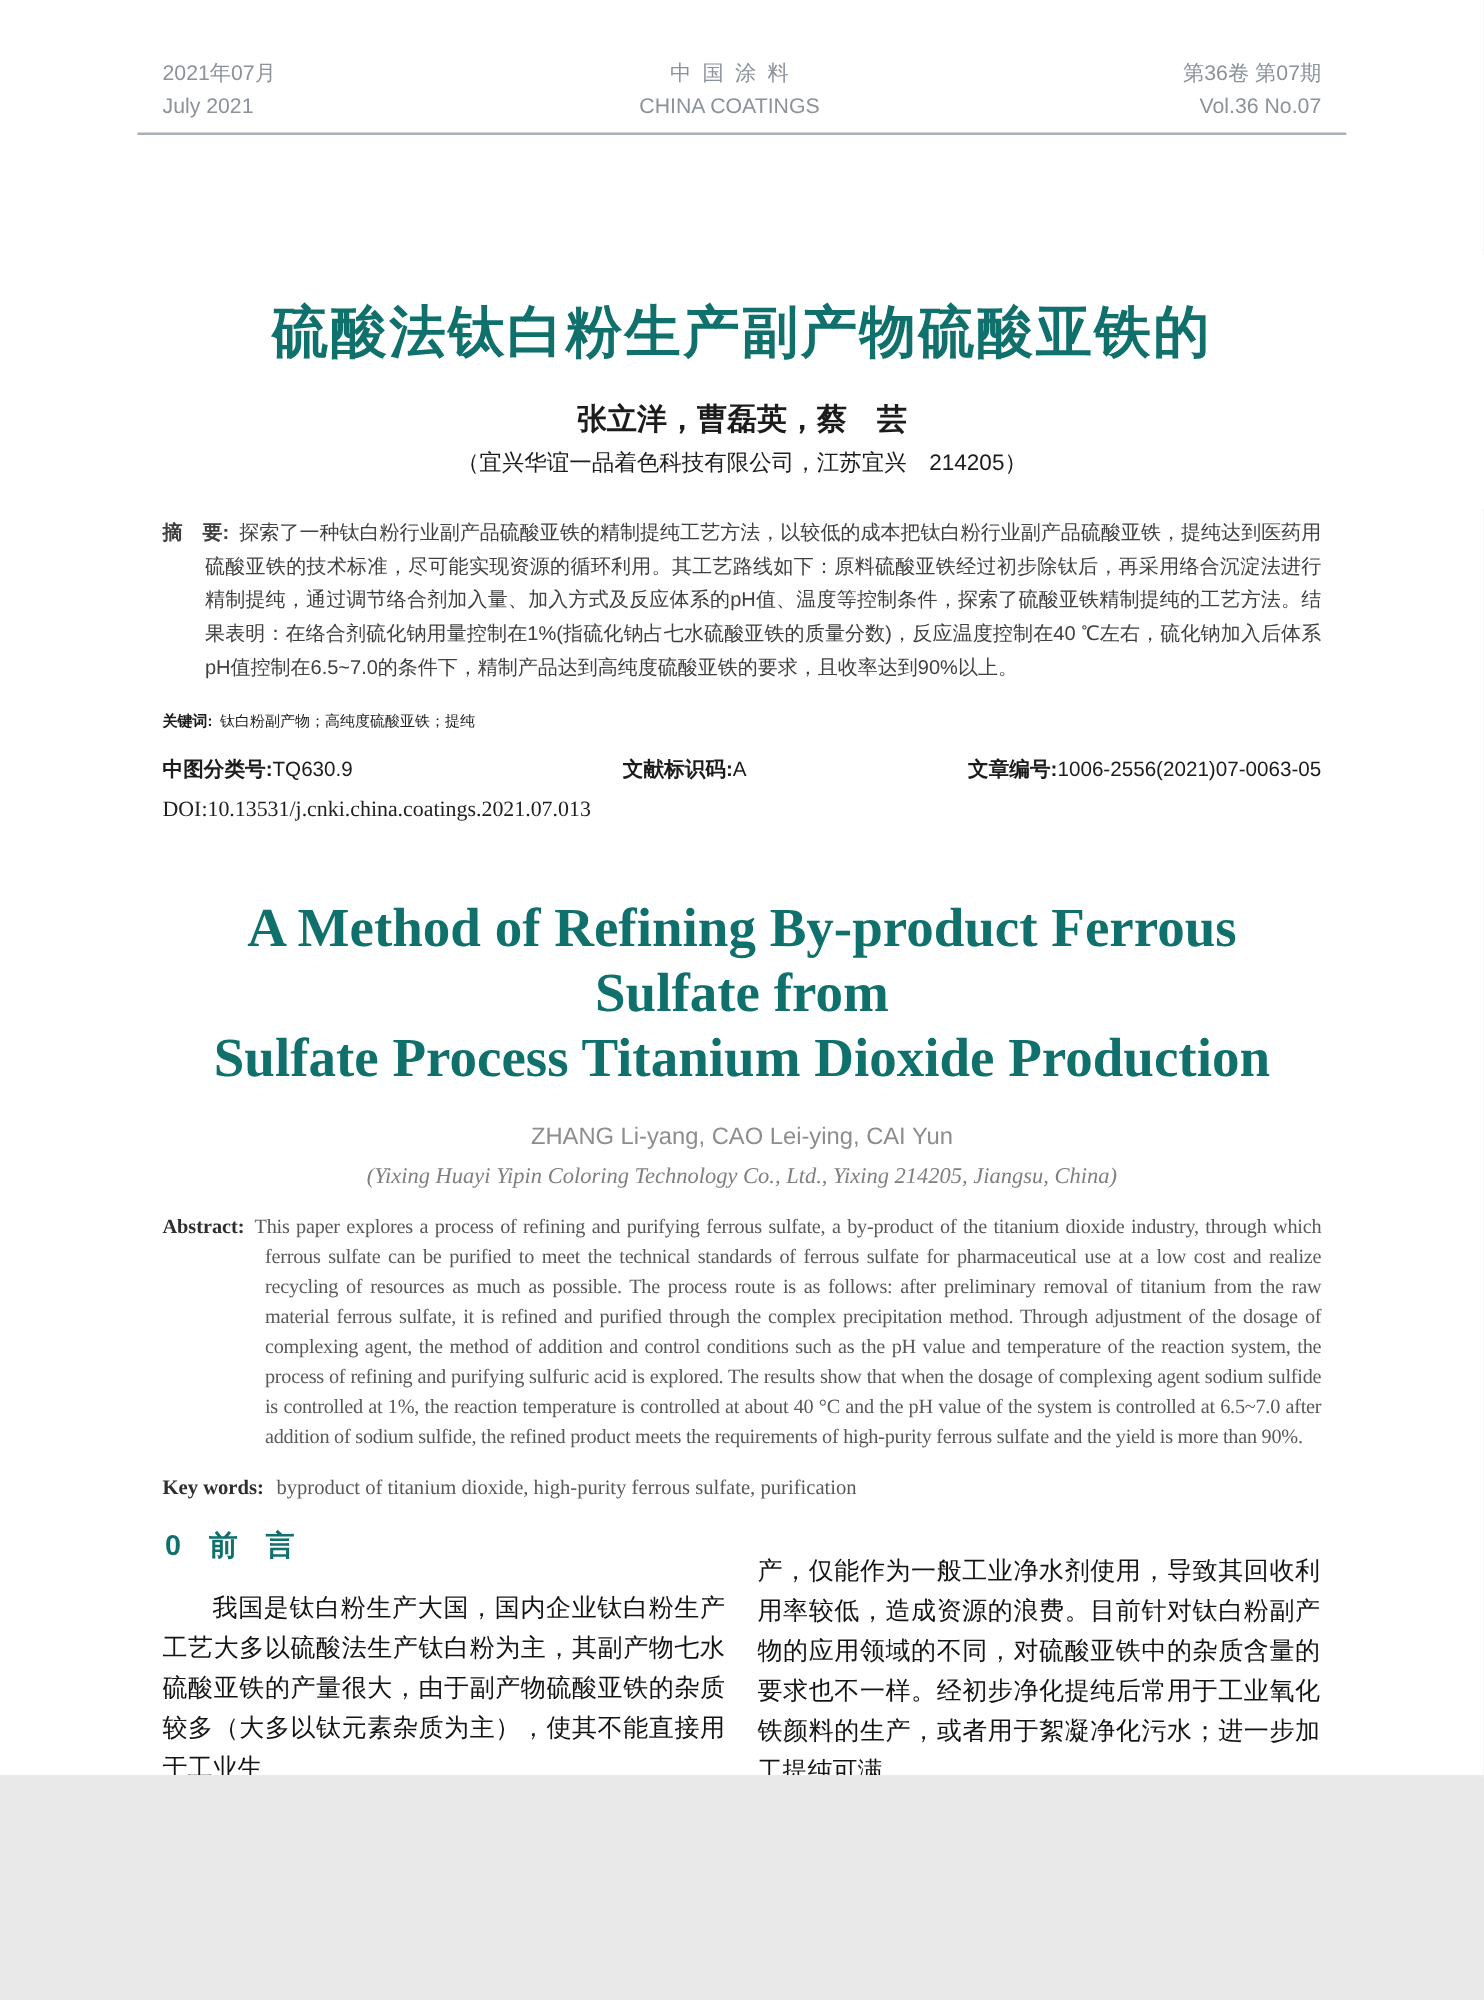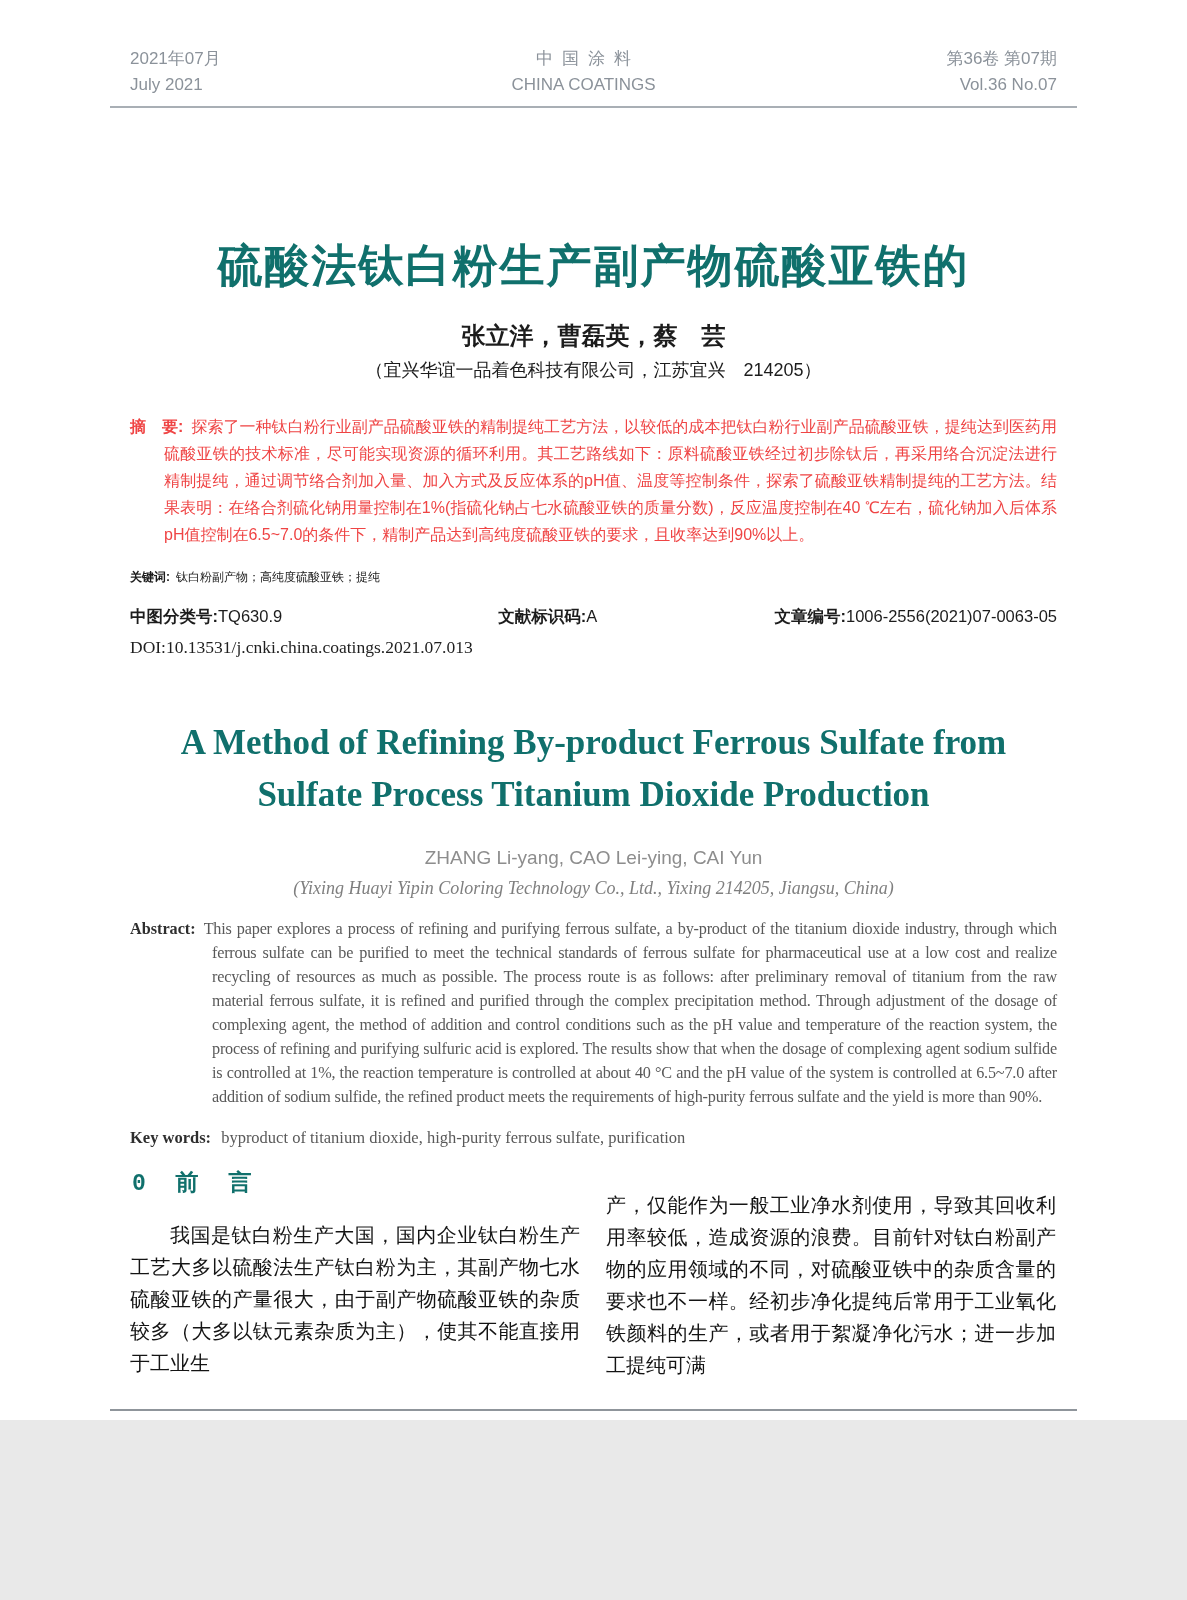--- a/index.html
+++ b/index.html
@@ -31,49 +31,49 @@
   .jt-cn{letter-spacing:9px;margin-right:-9px;}
   
   .content{margin:0 130px;}
   
   .cn-title{margin-top:122px;text-align:center;color:var(--teal);
     font-weight:700;font-size:45px;line-height:72px;letter-spacing:2px;}
   .cn-authors{margin-top:20px;text-align:center;font-size:24px;font-weight:700;line-height:28px;}
   .cn-affil{margin-top:7px;text-align:center;font-size:18px;line-height:26px;}
   
   .cn-abstract{margin-top:30px;font-size:16px;line-height:27px;text-align:justify;
-    padding-left:34px;text-indent:-34px;color:#ef4444;}
+    padding-left:34px;text-indent:-34px;color:#404040;}
   .cn-abstract .lbl{font-weight:700;margin-right:8px;}
   .cn-keywords{margin-top:4px;font-size:12px;line-height:27px;}
   .cn-keywords .lbl{font-weight:700;margin-right:6px;}
   .meta-row{margin-top:5px;display:flex;font-size:16.5px;line-height:27px;}
   .meta-item .lbl{font-weight:700;}
   .meta-item:nth-child(1){width:40%;}
   .meta-item:nth-child(2){width:30%;}
   .meta-item:nth-child(3){flex:1;text-align:right;white-space:nowrap;}
   .doi{margin-top:5px;font-family:"Liberation Serif",serif;font-size:17.5px;line-height:24px;color:#1f1f1f;}
   
   .en-title{margin-top:58px;text-align:center;color:var(--teal);
-    font-family:"Liberation Serif",serif;font-weight:700;font-size:35px;line-height:52px;}
+    font-family:"Liberation Serif",serif;font-weight:700;font-size:44px;line-height:52px;}
   .en-authors{margin-top:24px;text-align:center;font-size:19px;line-height:26px;color:#8d8d8d;}
   .en-affil{margin-top:4px;text-align:center;font-family:"Liberation Serif",serif;
     font-style:italic;font-size:18px;line-height:26px;color:#7f7f7f;}
   
   .en-abstract{margin-top:16px;font-family:"Liberation Serif",serif;font-size:16.2px;
     line-height:24px;text-align:justify;color:var(--en-gray);
     padding-left:82px;text-indent:-82px;letter-spacing:-0.2px;}
   .en-abstract .lbl{font-weight:700;color:#2e2e2e;margin-right:8px;letter-spacing:0;}
   .en-keywords{margin-top:6px;font-family:"Liberation Serif",serif;font-size:16.5px;
     line-height:26px;color:var(--en-gray);}
   .en-keywords .lbl{font-weight:700;color:#2e2e2e;margin-right:10px;}
   
   .intro{margin-top:18px;display:flex;gap:26px;}
   .intro-col{width:450px;}
   .section-heading{color:var(--teal);font-weight:700;font-size:23px;line-height:30px;
-    word-spacing:16px;margin:0 0 12px 2px;font-family:Liberation Mono, monospace;}
+    word-spacing:16px;margin:0 0 12px 2px;}
   .body-par{font-family:"Liberation Serif",serif;font-size:20px;line-height:32px;
     text-align:justify;color:#141414;}
   .indent{text-indent:2em;}
   
   .footnote{margin:8px 110px 0;border-top:2px solid #8f959b;padding:10px 0 0 12px;
     font-size:14px;line-height:28px;color:#2a2a2a;}
   .footnote .lbl{margin-right:2px;}
   
   .page-footer{position:absolute;top:1498px;right:148px;display:flex;align-items:center;}
   .footer-labels{text-align:right;color:var(--navy);}

